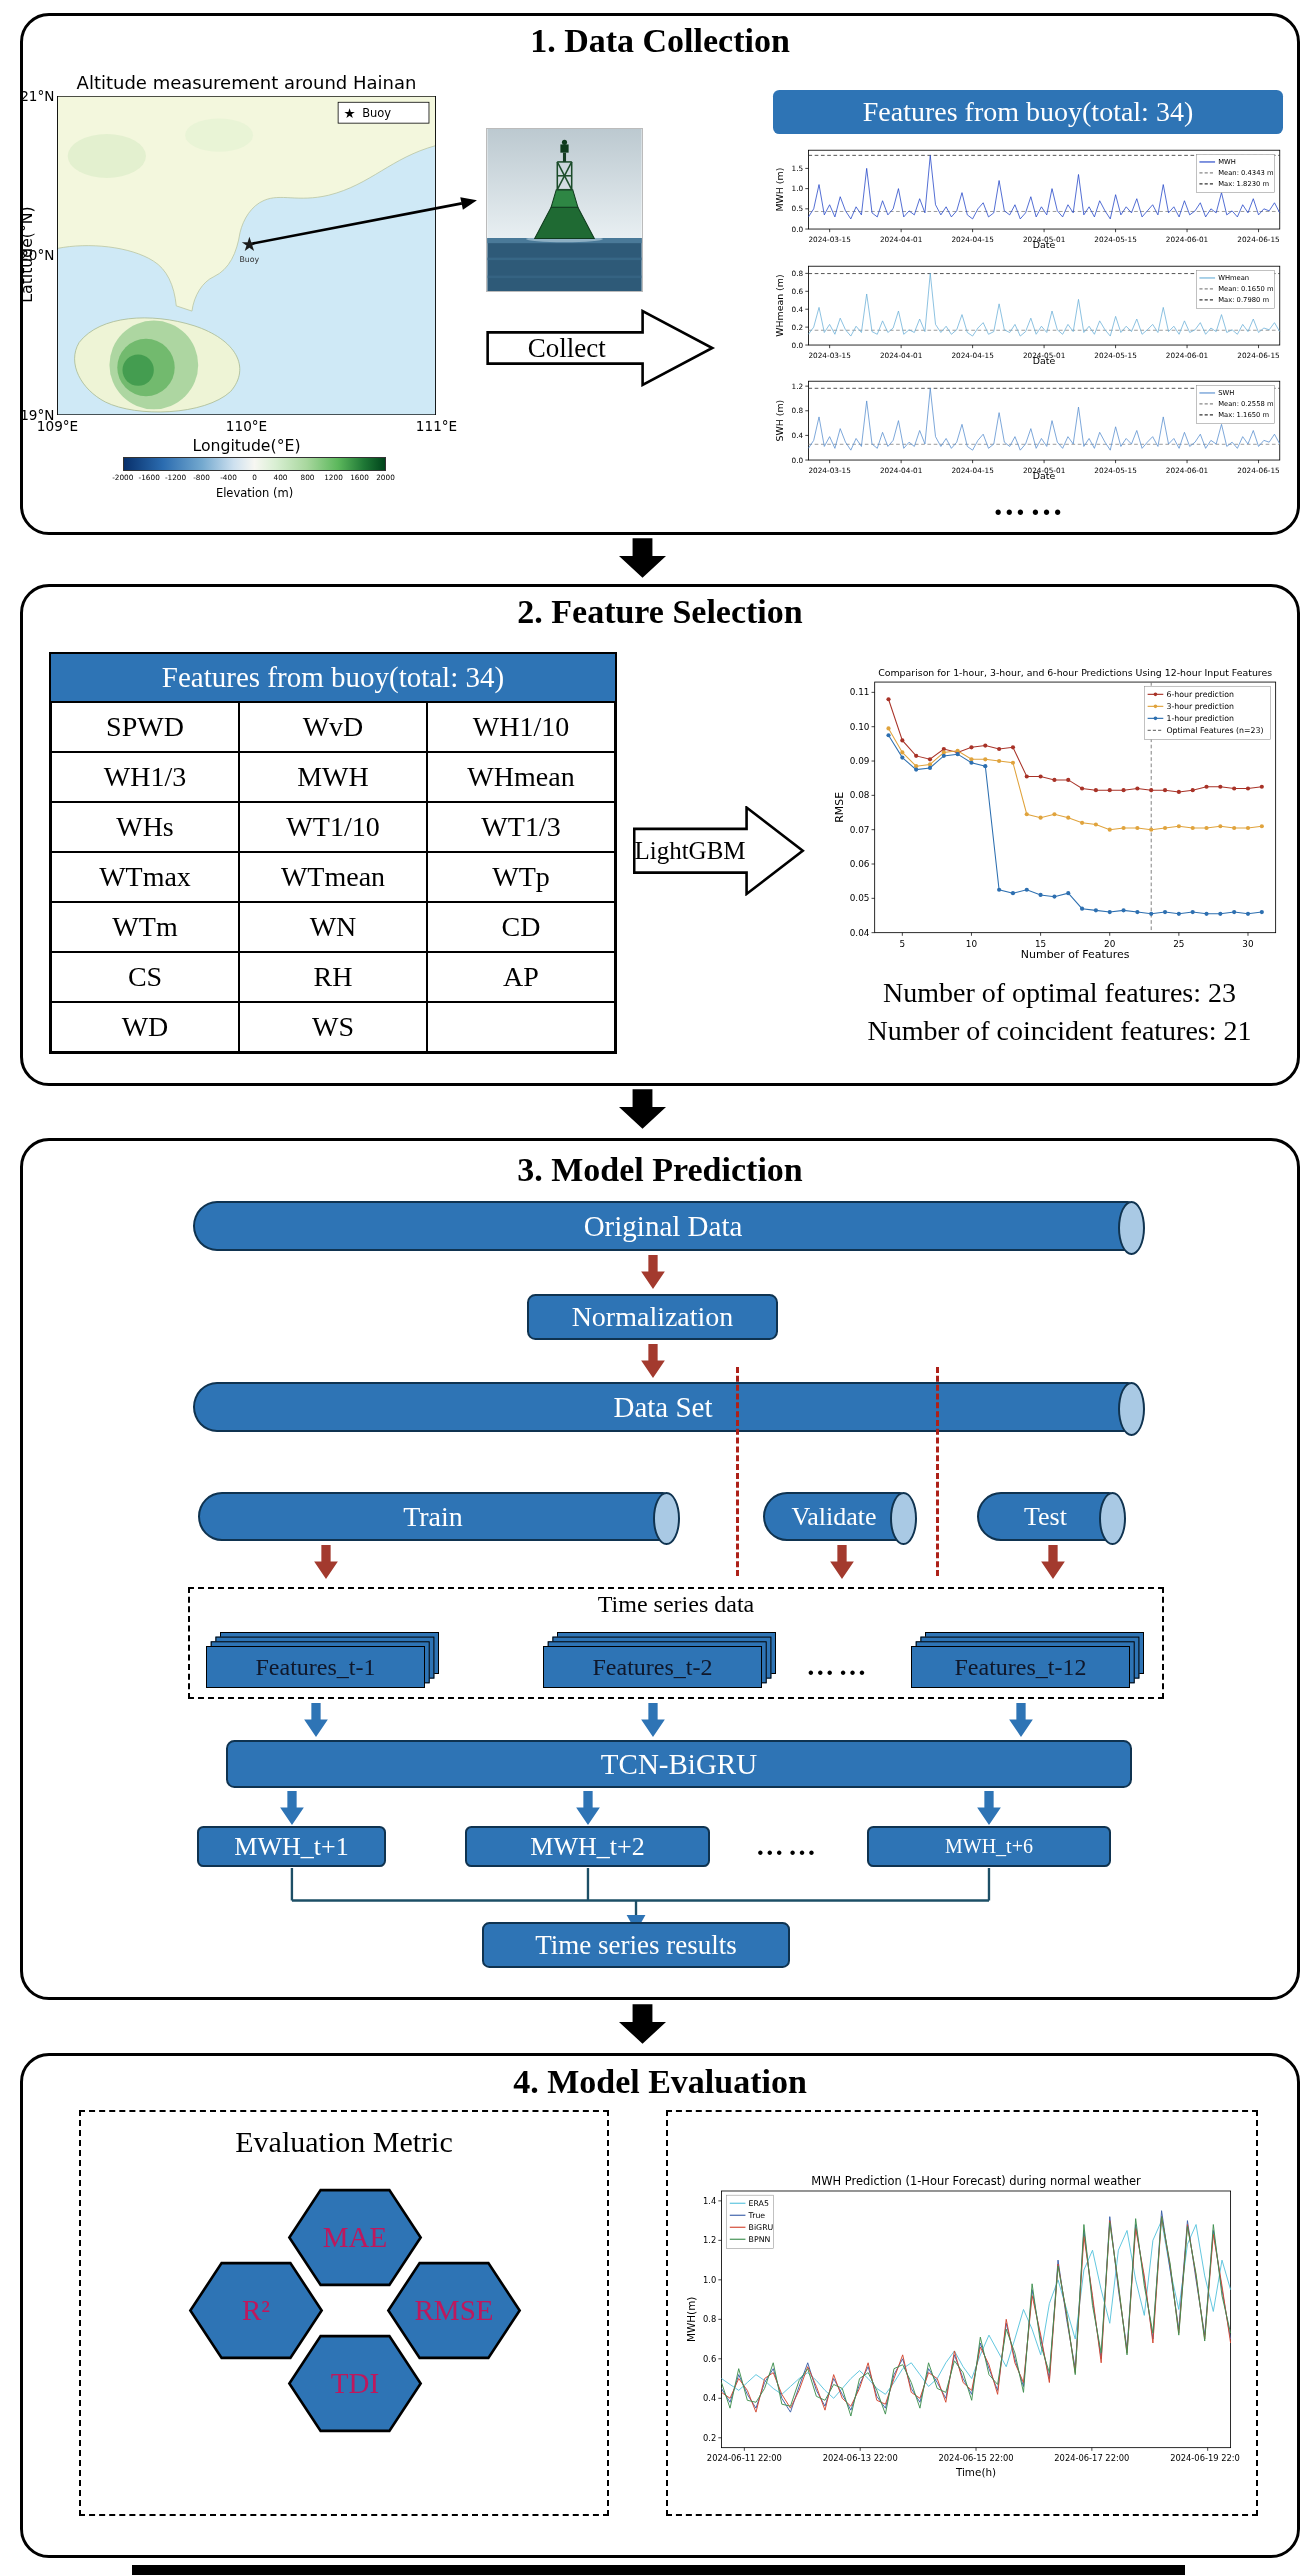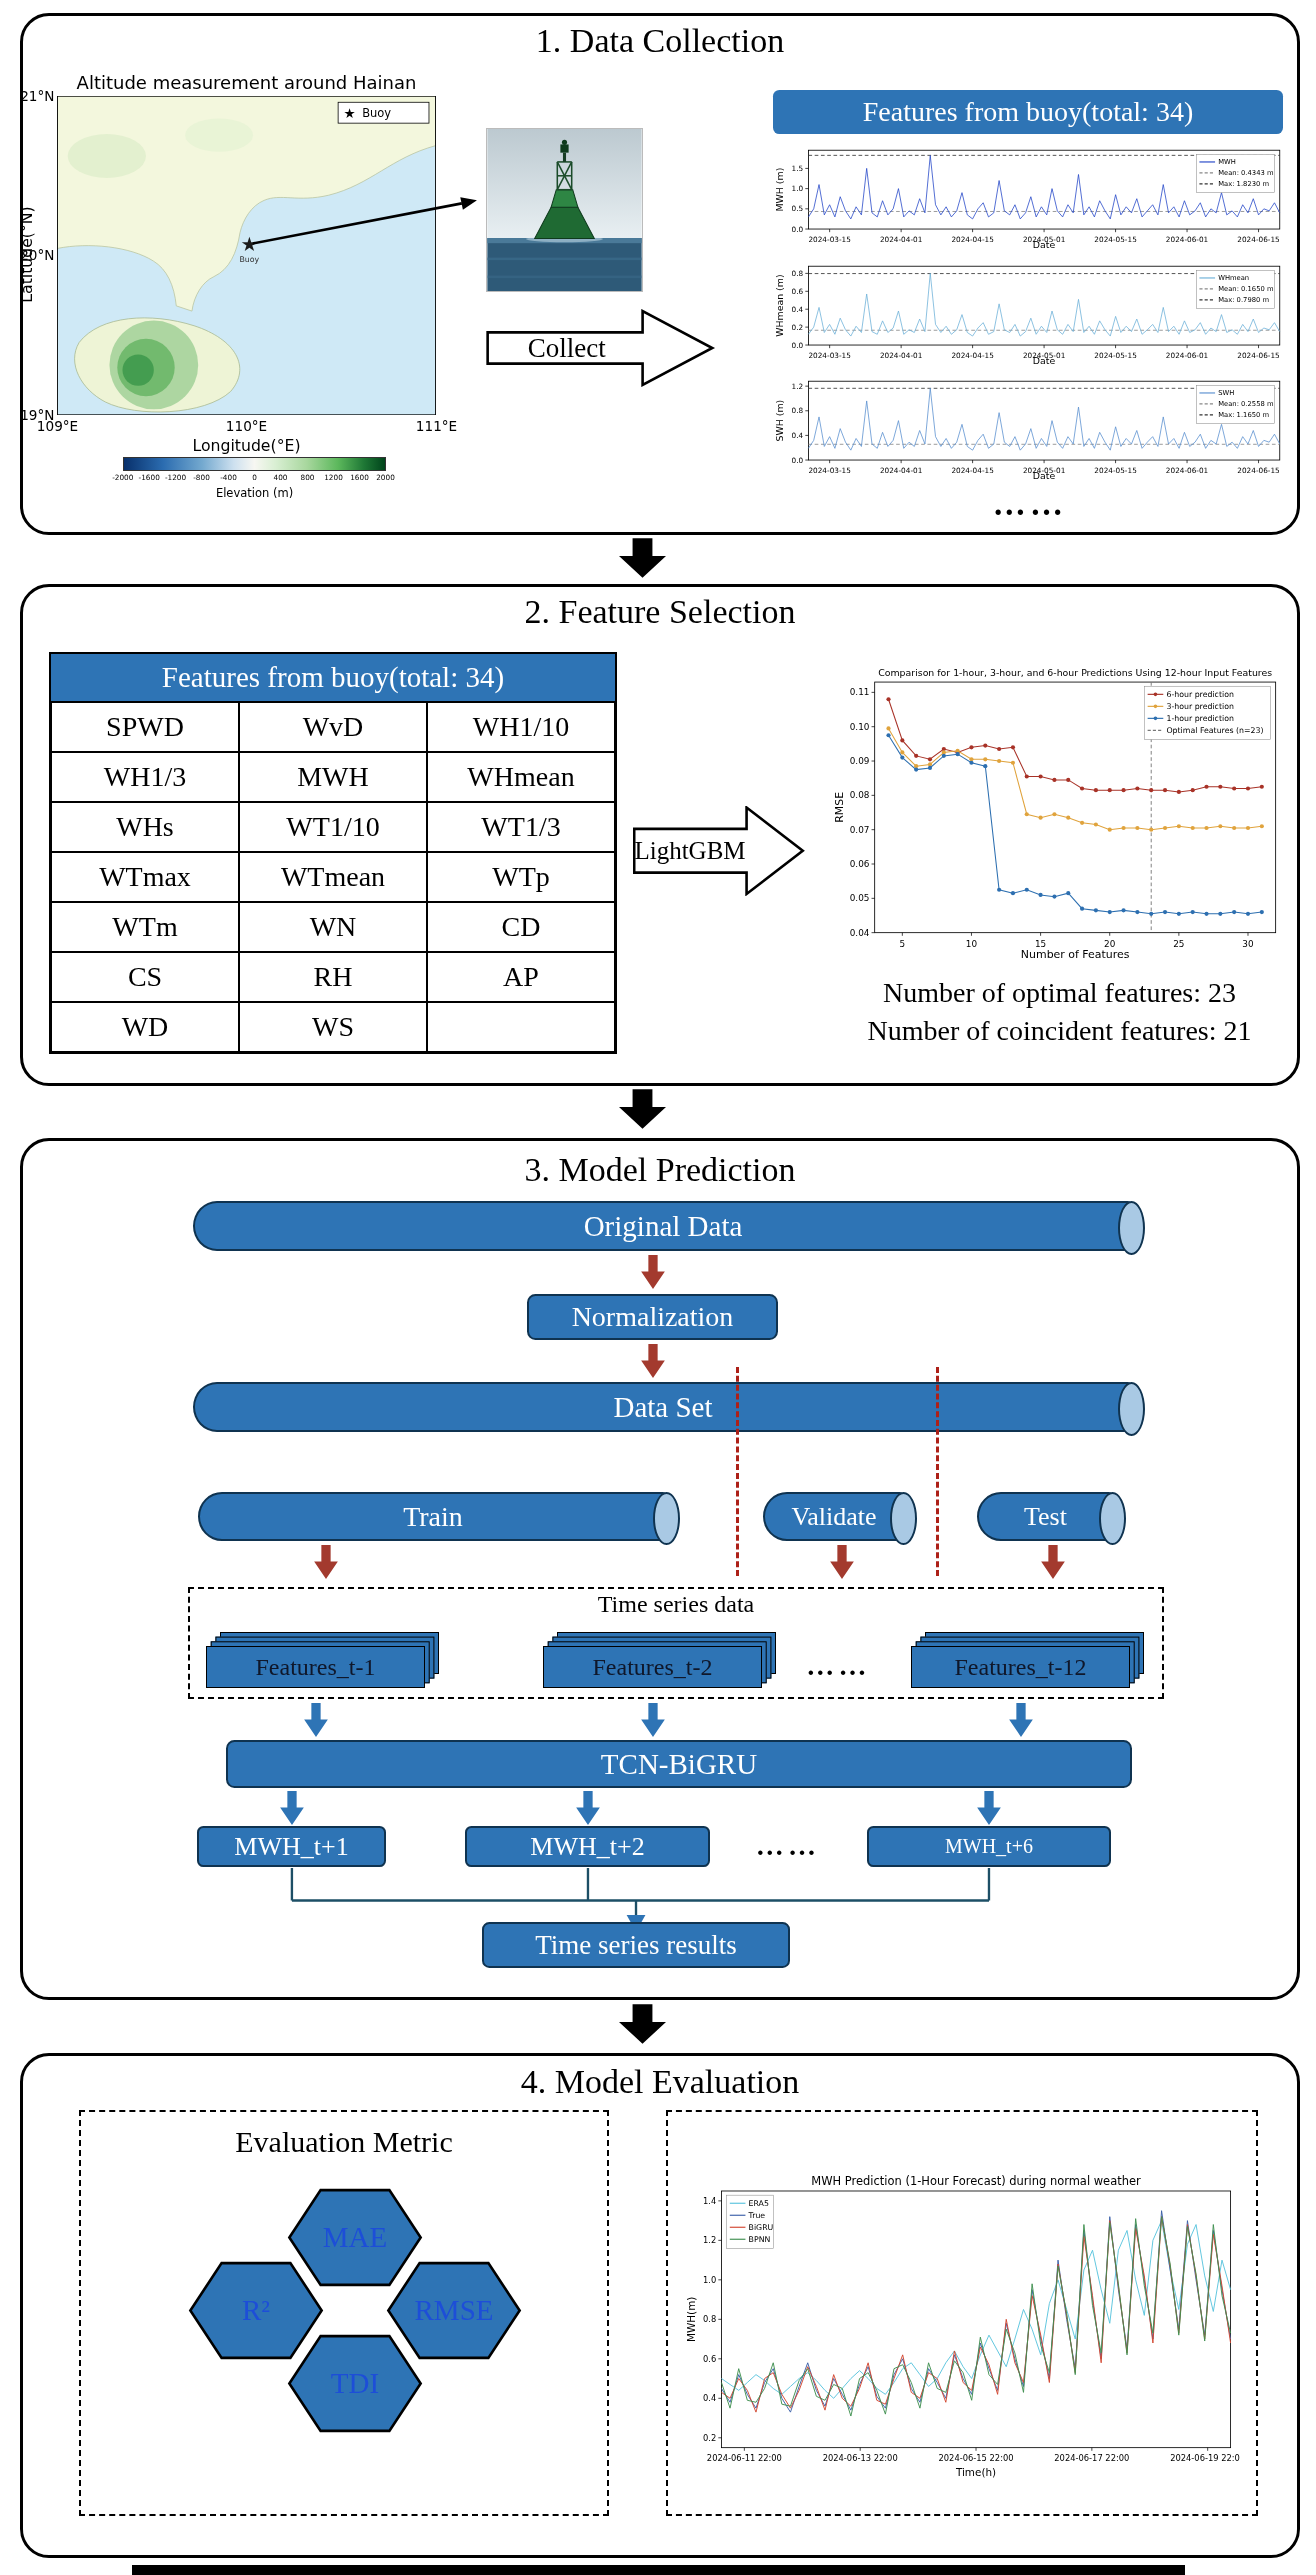--- a/index.html
+++ b/index.html
@@ -1,21 +1,21 @@
 <!DOCTYPE html>
 <html style="font-size:8.4px"><head>
 <meta charset="utf-8">
 <style>
   * { box-sizing: border-box; margin: 0; padding: 0; }
   html,body { background:#fff; }
   body { width:1316px; height:2576px; font-family:"Liberation Serif", serif; color:#000; }
   #page { position:relative; width:1316px; height:2576px; background:#fff; overflow:hidden; }
   .t { position:absolute; }
   .sec { position:absolute; border:3.1px solid #000; border-radius:29px; background:#fff; }
-  .stitle { position:absolute; text-align:center; font-weight:normal; font-size:34px; }
+  .stitle { position:absolute; text-align:center; font-weight:bold; font-size:34px; }
   .fhead { position:absolute; background:#2e74b5; border-radius:6.3px; color:#fff;
            display:flex; align-items:center; justify-content:center; font-size:28px; }
   .dots { position:absolute; text-align:center; font-size:33px; font-weight:bold; letter-spacing:4.2px; }
   .dots.small { font-size:28px; }
   .cyl { position:absolute; background:#2e74b5; border:2.1px solid #0f3350;
          border-radius:24px 5.2px 5.2px 24px / 50% 14% 14% 50%;text-decoration:underline; }
   .cyl::after { content:""; position:absolute; top:-2.1px; right:-13.6px; width:23px; height:calc(100% + 4.2px);
          background:#a9c9e4; border:2.1px solid #0f3350; border-radius:50%; }
   .cyl .lbl { position:absolute; left:0; top:0; width:100%; height:100%; display:flex; align-items:center;
          justify-content:center; color:#fff; font-size:28px; z-index:2; }
@@ -32,21 +32,21 @@
   .dashbox { position:absolute; border:2.6px dashed #000; background:transparent; }
   .tsdash { position:absolute; border:2.1px dashed #000; }
   .ftable { position:absolute; left:49px; top:652px; width:568px; border:2.1px solid #000; }
   .ftable .hed { height:48px; background:#2e74b5; color:#fff; display:flex; align-items:center; justify-content:center;
           font-size:29px; border-bottom:1.6px solid #000; }
   .ftable .grid { display:grid; grid-template-columns:1fr 1fr 1fr; }
   .ftable .cell { height:50px; border:1px solid #000; display:flex; align-items:center; justify-content:center; font-size:28px; }
   .hex { position:absolute; width:136px; height:99px; }
   .hex svg { position:absolute; left:0; top:0; }
   .hex .hlbl { position:absolute; left:0; top:0; width:100%; height:100%; display:flex; align-items:center;
-          justify-content:center; color:#1d4ed8; font-size:29px; }
+          justify-content:center; color:#be185d; font-size:29px; }
   .maptick { position:absolute; font-size:13.6px; font-family:"DejaVu Sans", sans-serif; }
   .axlabel { position:absolute; font-size:15.7px; font-family:"DejaVu Sans", sans-serif; text-align:center; }
   .note { position:absolute; font-size:28px; text-align:center; }
   .arrowlabel { position:absolute; display:flex; align-items:center; justify-content:center; font-size:27px; }
 </style>
 </head>
 <body>
 
 <div id="page">
 

